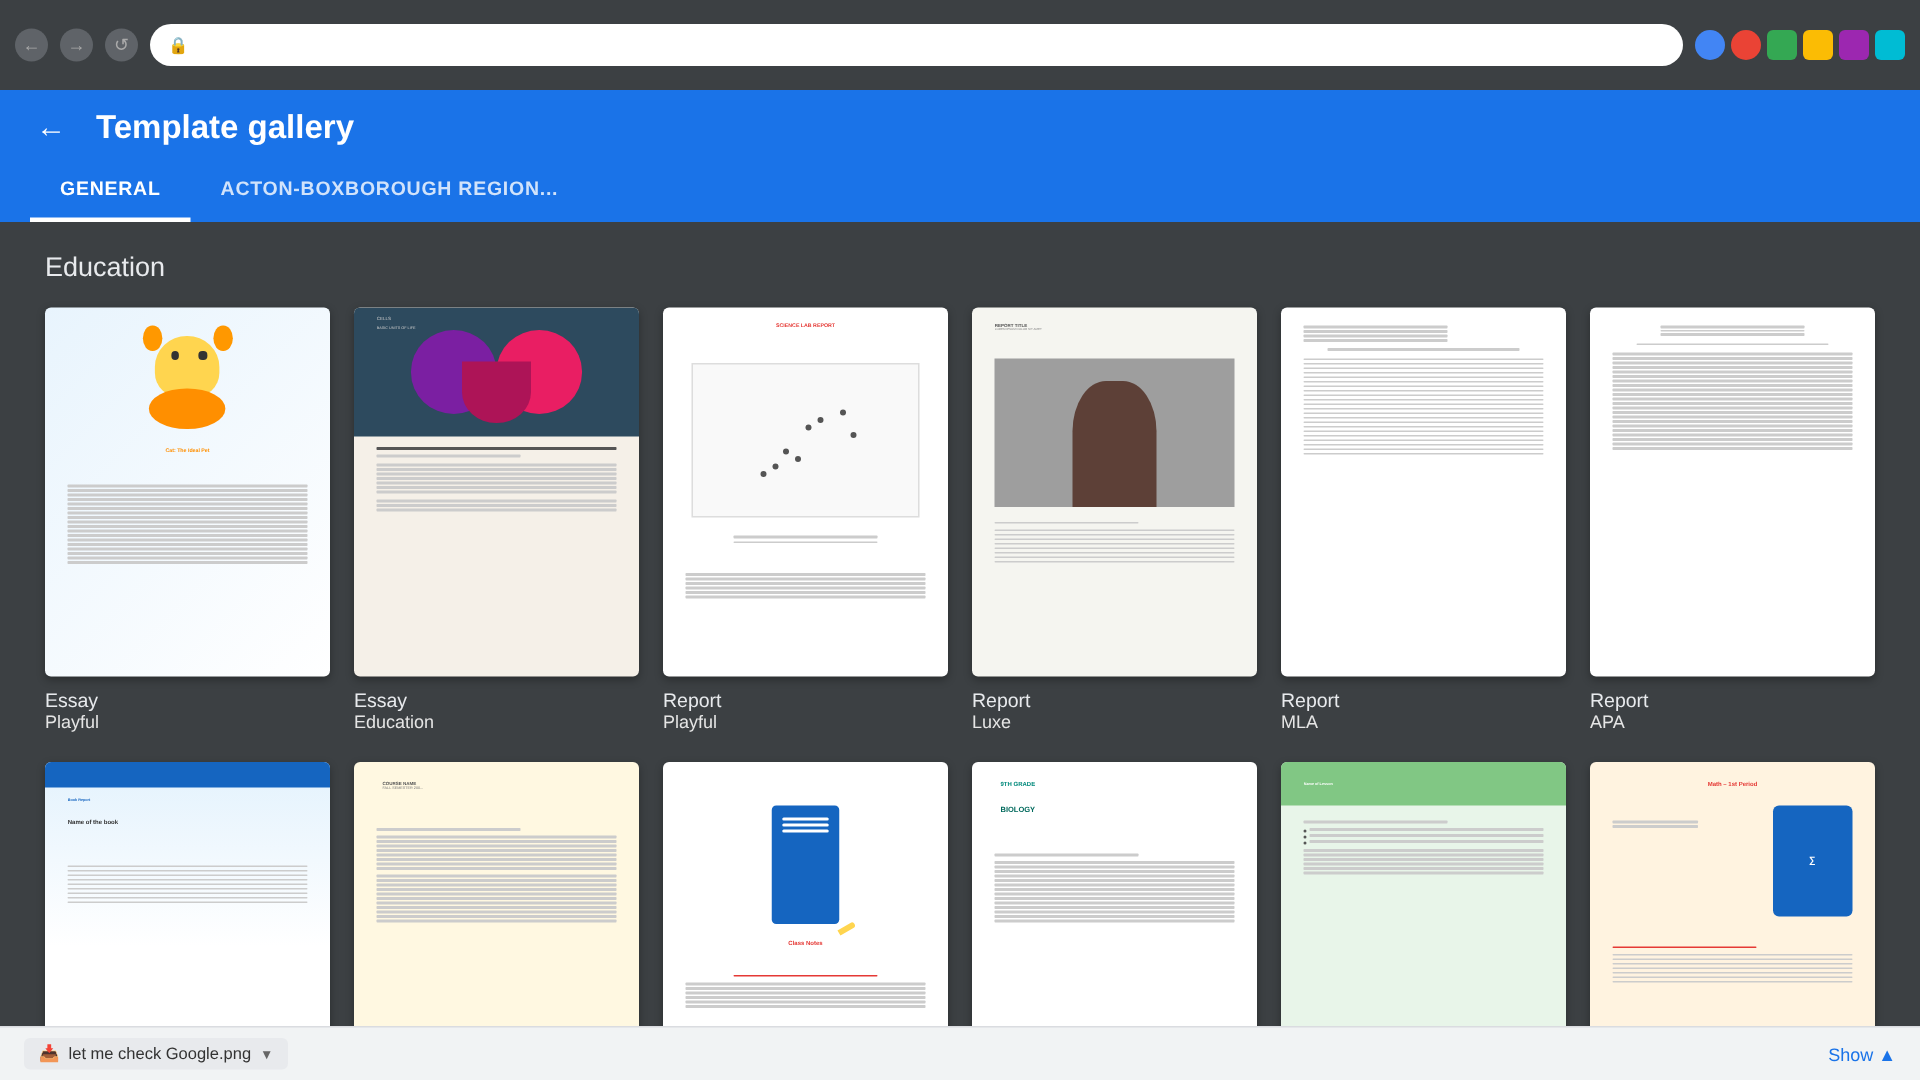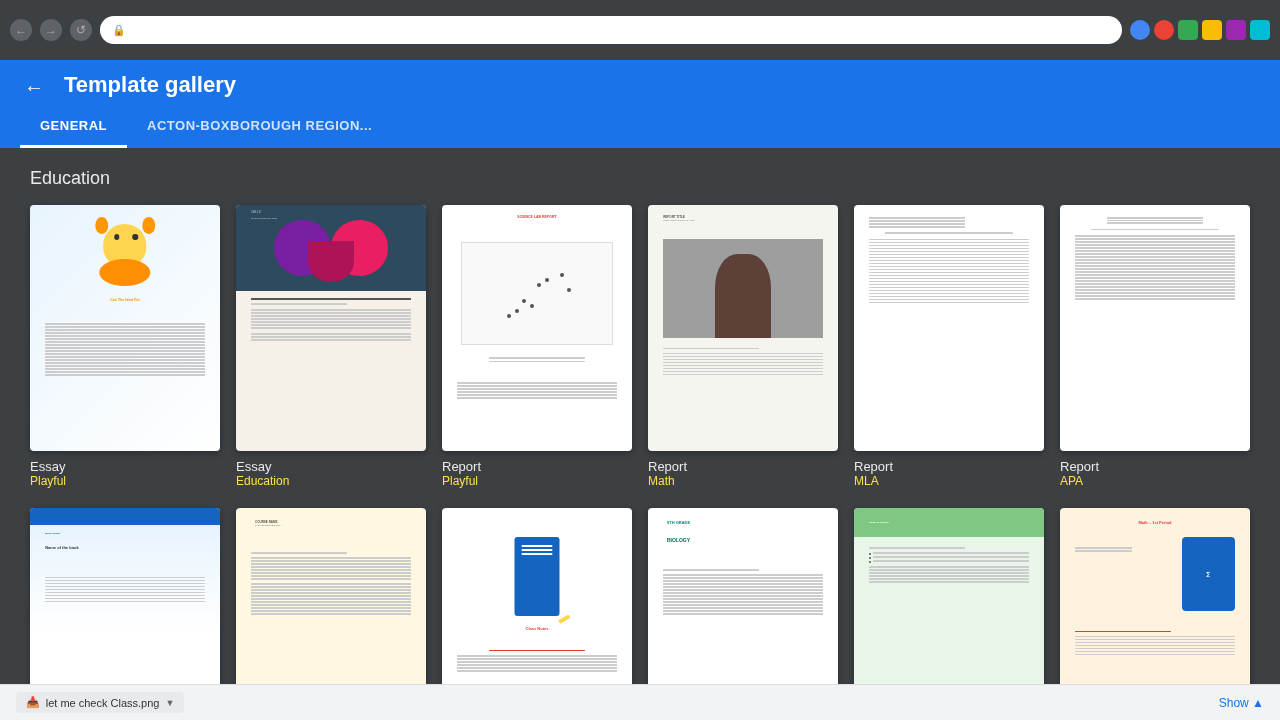--- a/index.html
+++ b/index.html
@@ -127,21 +127,21 @@
       margin-bottom: 8px;
     }
 
     .template-name {
       color: #e8eaed;
       font-size: 13px;
       font-weight: 500;
     }
 
     .template-subtitle {
-      color: #fde047;
+      color: #e5e5e5;
       font-size: 12px;
     }
 
     
     
     .thumb-essay-playful {
       background: linear-gradient(135deg, #e8f4fd 0%, #fff 100%);
     }
 
     
@@ -409,21 +409,21 @@
             <div class="tl"></div>
             <div class="tl"></div>
             <div class="tl"></div>
           <div class="tl"></div>
             <div class="tl"></div>
             <div class="tl"></div>
             <div class="tl"></div>
         </div>
       </div>
       <div class="template-name">Report</div>
-      <div class="template-subtitle">Math</div>
+      <div class="template-subtitle">Luxe</div>
     </div>
 
     <div class="template-card">
       <div class="template-thumb thumb-report-mla">
         <div class="text-lines" style="top:5%;">
           <div class="tl short"></div>
           <div class="tl short"></div>
           <div class="tl short"></div>
           <div class="tl short"></div>
           <div style="height:3px;"></div>
@@ -667,17 +667,17 @@
         </div>
       </div>
 
     </div>
   </div>
 </div>
 
 <div class="bottom-bar">
   <div class="download-item">
     <span style="font-size:11px;">📥</span>
-    <span style="font-size:11px;">let me check Class.png</span>
+    <span style="font-size:11px;">let me check Google.png</span>
     <span style="font-size:9px; color:#666;">▼</span>
   </div>
   <span class="show-all-btn">Show ▲</span>
 </div>
 
 </body></html>

